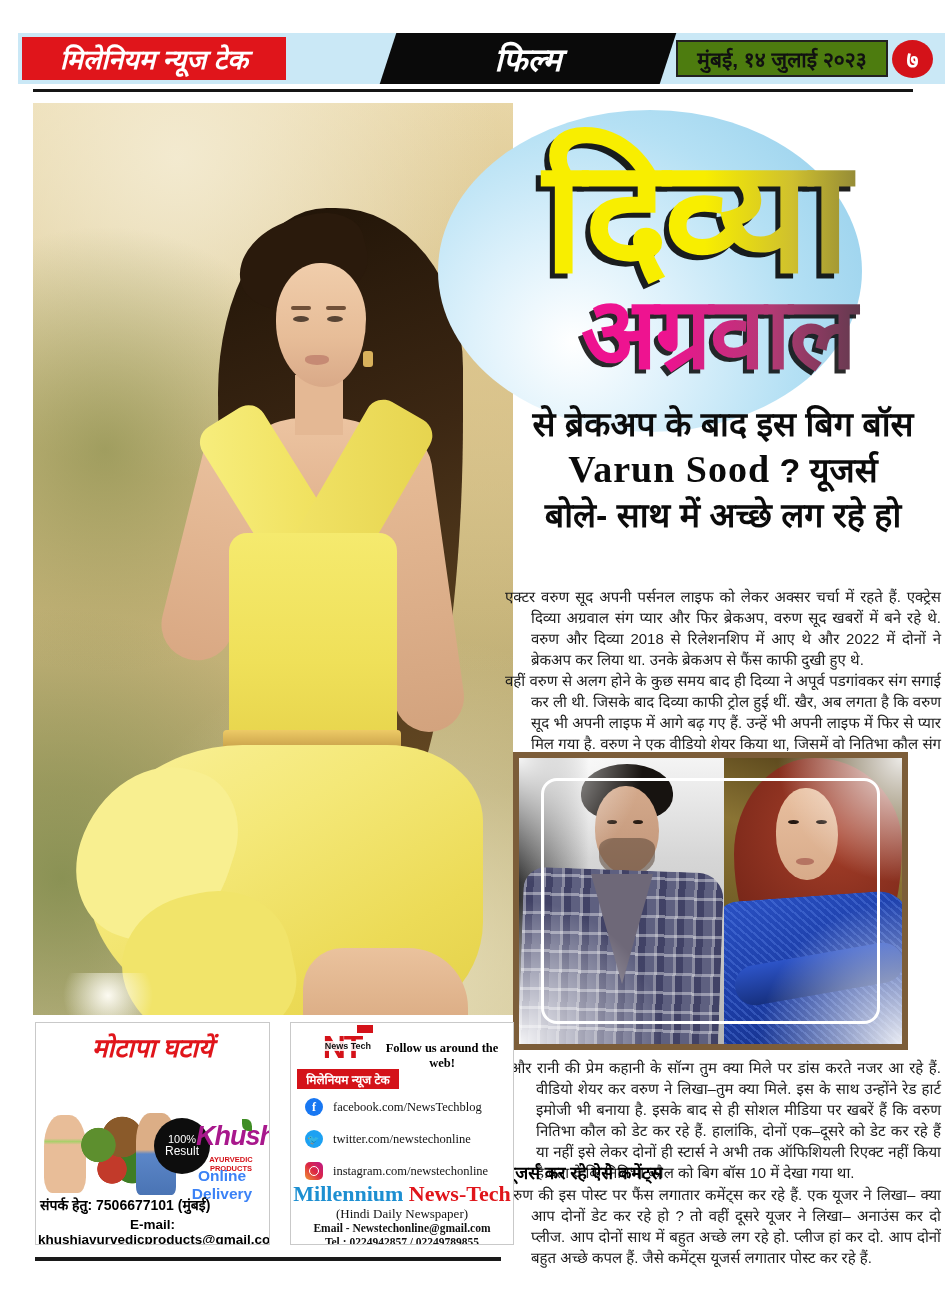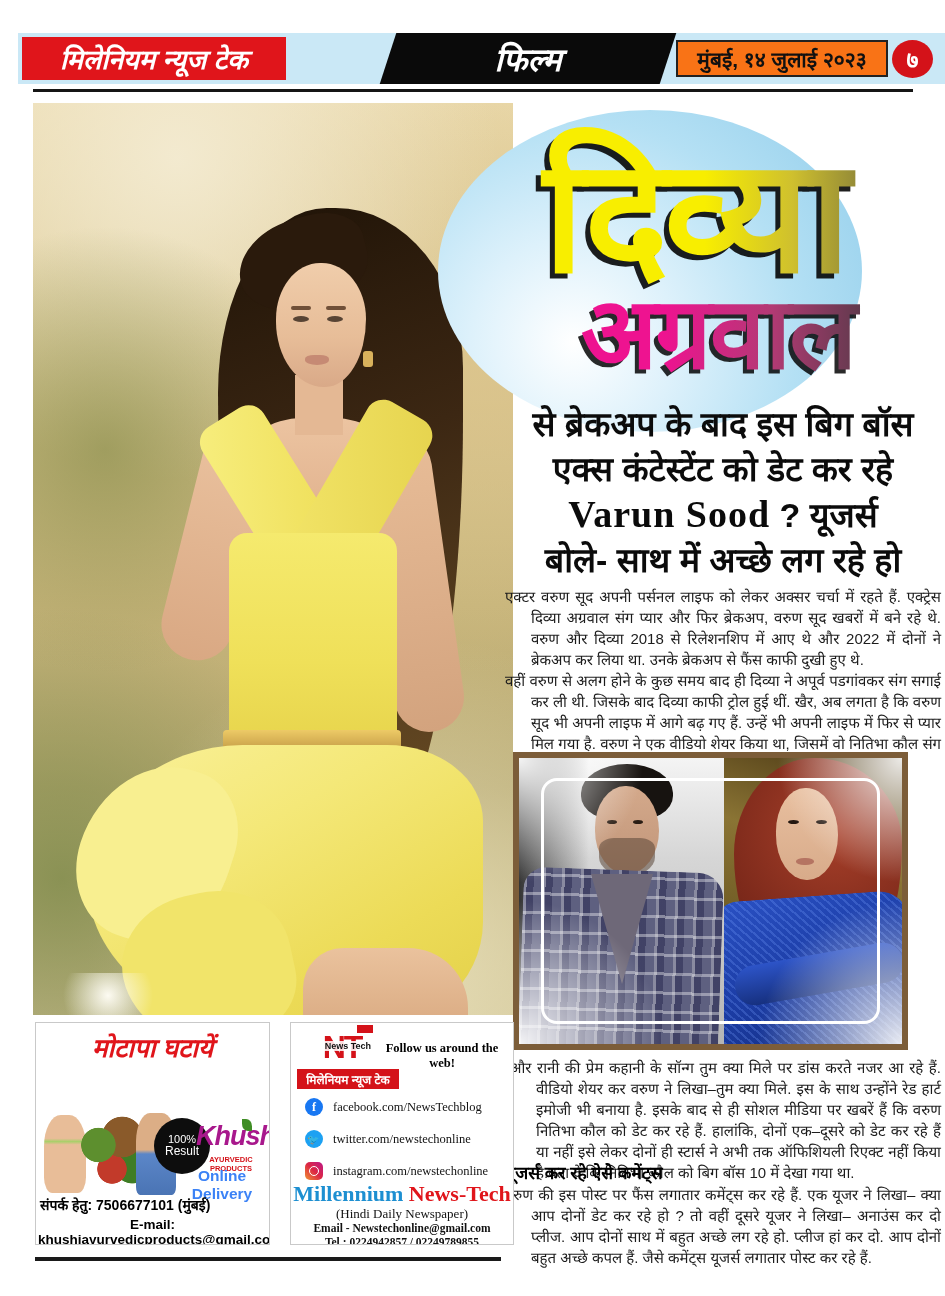--- a/index.html
+++ b/index.html
@@ -8,21 +8,21 @@
   #page{position:relative;width:945px;height:1056px;background:#fff;}
 
   
   .header-bar{left:18px;top:33px;width:927px;height:51px;background:#cae8f6;}
   .masthead-box{left:4px;top:4px;width:264px;height:43px;background:#e0151b;color:#fff;
     display:flex;align-items:center;justify-content:center;font-weight:bold;font-style:italic;
     font-size:27px;letter-spacing:0px;}
   .section-box{left:370px;top:0px;width:280px;height:51px;background:#0a0a0a;transform:skewX(-18deg);}
   .section-label{left:370px;top:0px;width:280px;height:51px;display:flex;align-items:center;
     justify-content:center;color:#fff;font-weight:bold;font-style:italic;font-size:32px;}
-  .date-box{right:57px;top:7px;width:212px;height:37px;background:#f97316;border:2px solid #222;
+  .date-box{right:57px;top:7px;width:212px;height:37px;background:#4d7c0f;border:2px solid #222;
     box-sizing:border-box;display:flex;align-items:center;justify-content:center;
     font-weight:bold;font-size:21px;color:#111;}
   .page-circle{right:12px;top:7px;width:41px;height:38px;background:#d41219;border-radius:50%;
     color:#fff;display:flex;align-items:center;justify-content:center;font-weight:bold;font-size:23px;}
   .header-rule{left:33px;top:89px;width:880px;height:3px;background:#151515;}
 
   
   .main-photo{left:33px;top:103px;width:480px;height:912px;overflow:hidden;
     background:linear-gradient(180deg,#ead9ab 0%,#d8c690 28%,#c6b47a 55%,#b7a972 75%,#c9bc8e 100%);}
   .mp-blobs{left:0;top:0;width:100%;height:100%;
@@ -238,21 +238,20 @@
     <div class="abs mp-legs"></div>
     <div class="abs mp-flower"></div>
   </div>
 
   <div class="abs title-circle"></div>
   <div class="abs title-divya">दिव्या</div>
   <div class="abs title-agarwal">अग्रवाल</div>
 
   <div class="abs headline">
     <div class="hl">से ब्रेकअप के बाद इस बिग बॉस</div>
-    <div class="hl">एक्स कंटेस्टेंट को डेट कर रहे</div>
     <div class="hl"><span class="hl-en">Varun Sood</span><span> ? यूजर्स</span></div>
     <div class="hl">बोले- साथ में अच्छे लग रहे हो</div>
   </div>
 
   <div class="abs body-txt body1">
     <p class="para">एक्टर वरुण सूद अपनी पर्सनल लाइफ को लेकर अक्सर चर्चा में रहते हैं. एक्ट्रेस दिव्या अग्रवाल संग प्यार और फिर ब्रेकअप, वरुण सूद खबरों में बने रहे थे.  वरुण और दिव्या 2018 से रिलेशनशिप में आए थे और 2022 में दोनों ने ब्रेकअप कर लिया था. उनके ब्रेकअप से फैंस काफी दुखी हुए थे.</p>
     <p class="para">वहीं वरुण से अलग होने के कुछ समय बाद ही दिव्या ने अपूर्व पडगांवकर संग सगाई कर ली थी. जिसके बाद दिव्या काफी ट्रोल हुई थीं. खैर, अब लगता है कि वरुण सूद भी अपनी लाइफ में आगे बढ़ गए हैं. उन्हें भी अपनी लाइफ में फिर से प्यार मिल गया है. वरुण ने एक वीडियो शेयर किया था, जिसमें वो नितिभा कौल संग नजर आ रहे हैं.  दोनों अपकमिंग फिल्म रॉकी</p>
   </div>
 
   <div class="abs duo">

